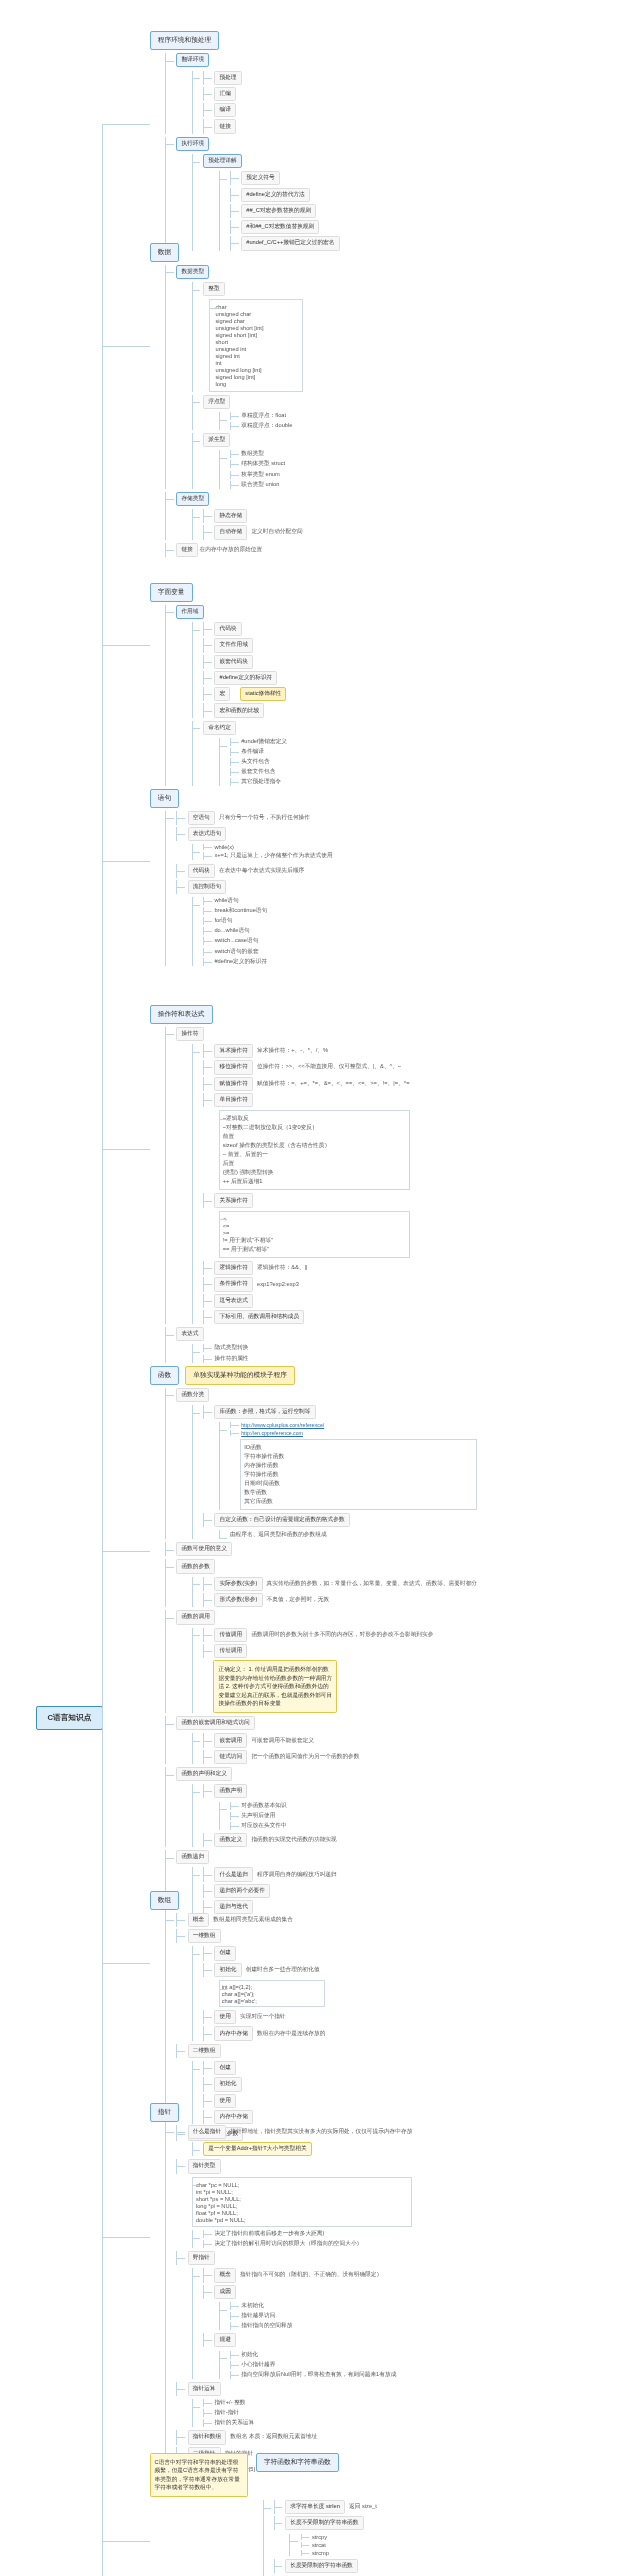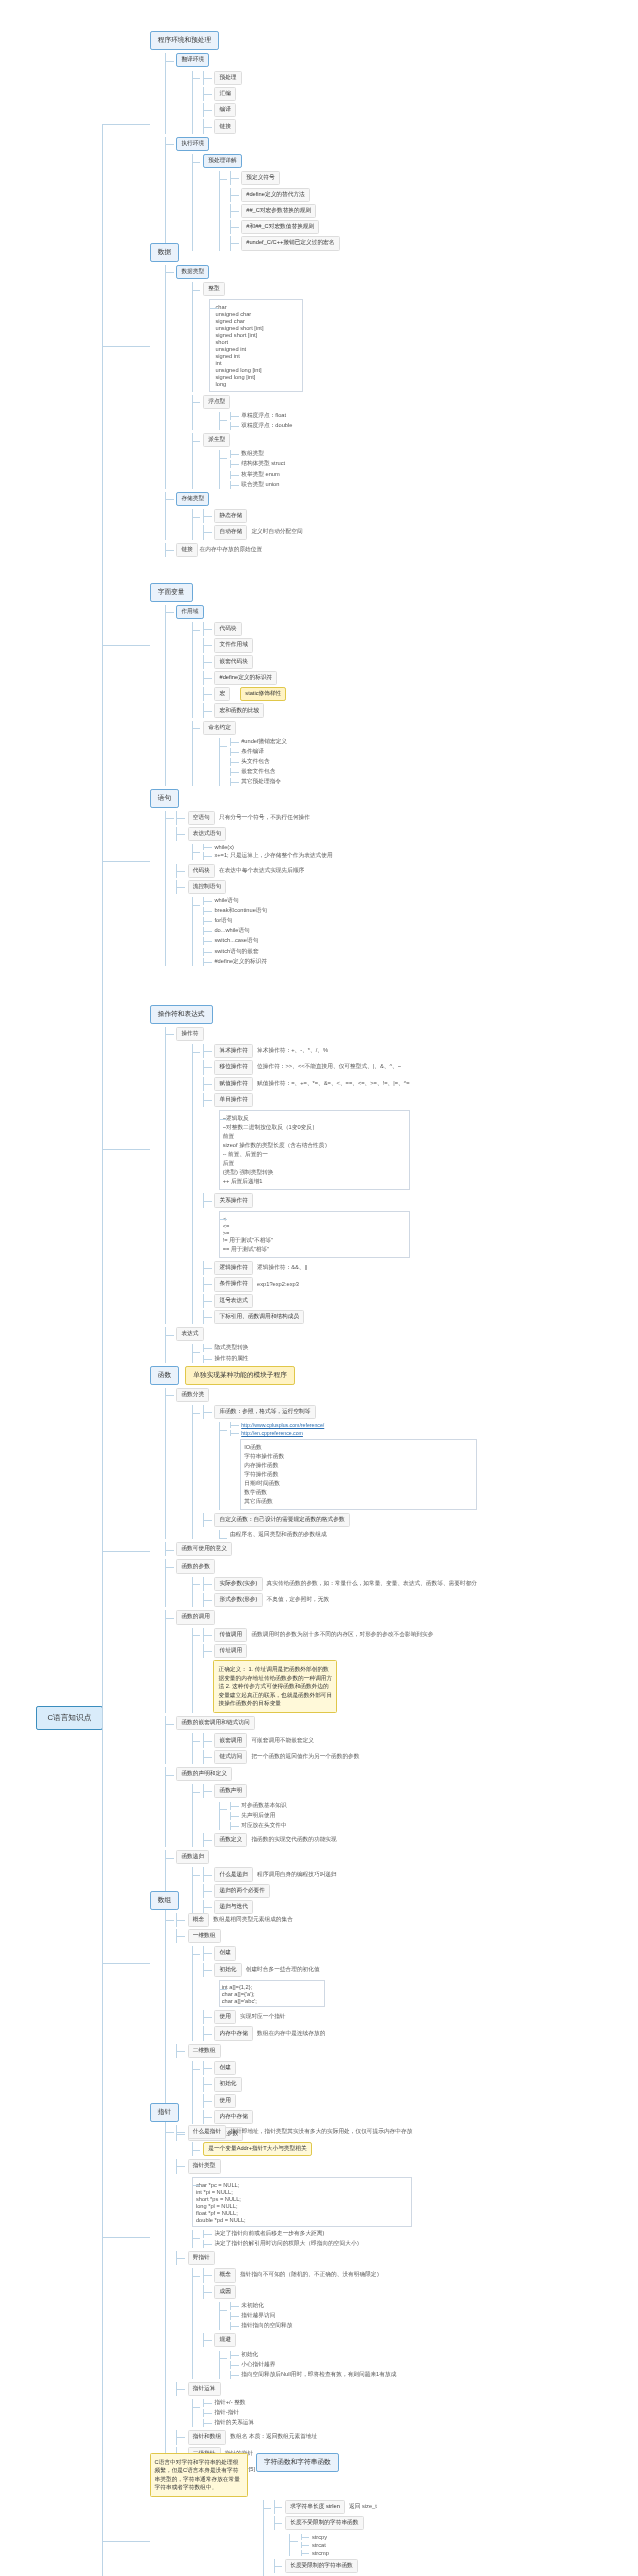--- a/index.html
+++ b/index.html
@@ -1,20 +1,20 @@
 <!DOCTYPE html>
 <html style="font-size:8.2px"><head>
 <meta charset="utf-8">
 <style>
 *{margin:0;padding:0;box-sizing:border-box}
 body{width:639px;min-height:3759px;background:#fff;font-family:"Microsoft YaHei",Arial,sans-serif;font-size:6.2px;color:#333;position:relative}
 .mindmap{position:absolute;left:15.5px;top:15.5px;width:608px}
 .root{position:absolute;left:20.6px;top:1690px}
 .node{display:inline-block;padding:4.1px 7.2px;border:0.8px solid #6ba8d8;background:#eaf2fb;border-radius:2.1px;white-space:nowrap;font-size:6.7px}
-.root .node{border:1px solid #3b8dbd;background:#d9ecfa;font-size:7.7px;font-weight:normal;padding:6.2px 10.3px}
+.root .node{border:1px solid #3b8dbd;background:#d9ecfa;font-size:7.7px;font-weight:bold;padding:6.2px 10.3px}
 .hl{background:#fff3c4;border-color:#e0c74a}
 .hl2{background:#fff9d9;border-color:#e0c74a}
 .small{font-size:5.7px;padding:2.1px 4.1px}
 .plain{display:inline-block;padding:2.1px 4.1px;background:#f7f7f7;border:0.5px solid #ddd;border-radius:1.5px;white-space:nowrap;font-size:5.7px}
 .txt{display:inline-block;font-size:5.7px;color:#555;white-space:nowrap}
 .branch{position:absolute}
 .sub{margin:2.1px 0;display:flex;align-items:center;gap:4.1px;padding-left:10.3px;border-left:0.5px solid #bcd4e6;position:relative}
 .sub::before{content:"";position:absolute;left:0;top:50%;width:7.7px;height:0.5px;background:#bcd4e6}
 .group{margin:3.1px 0 3.1px 15.5px;border-left:0.5px solid #bcd4e6;padding-left:10.3px;position:relative}
 .group::before{content:"";position:absolute;left:0;top:7.7px;width:7.7px;height:0.5px;background:#bcd4e6}

